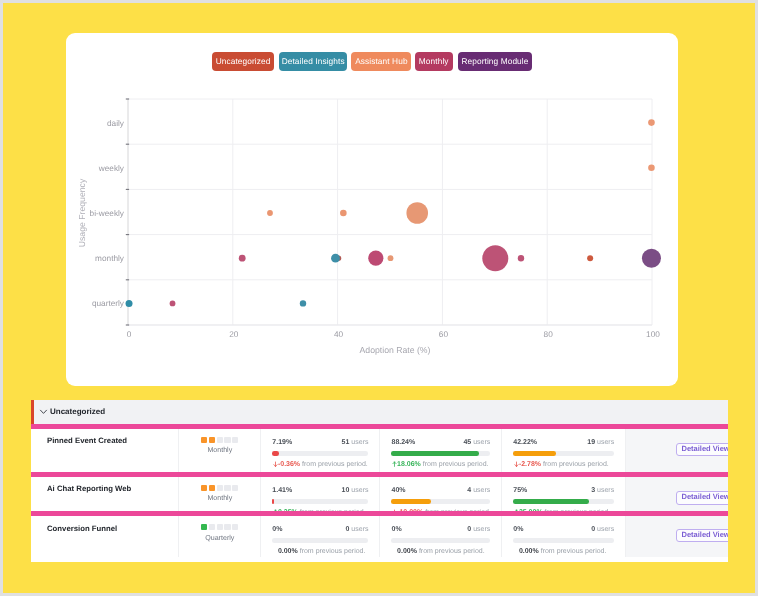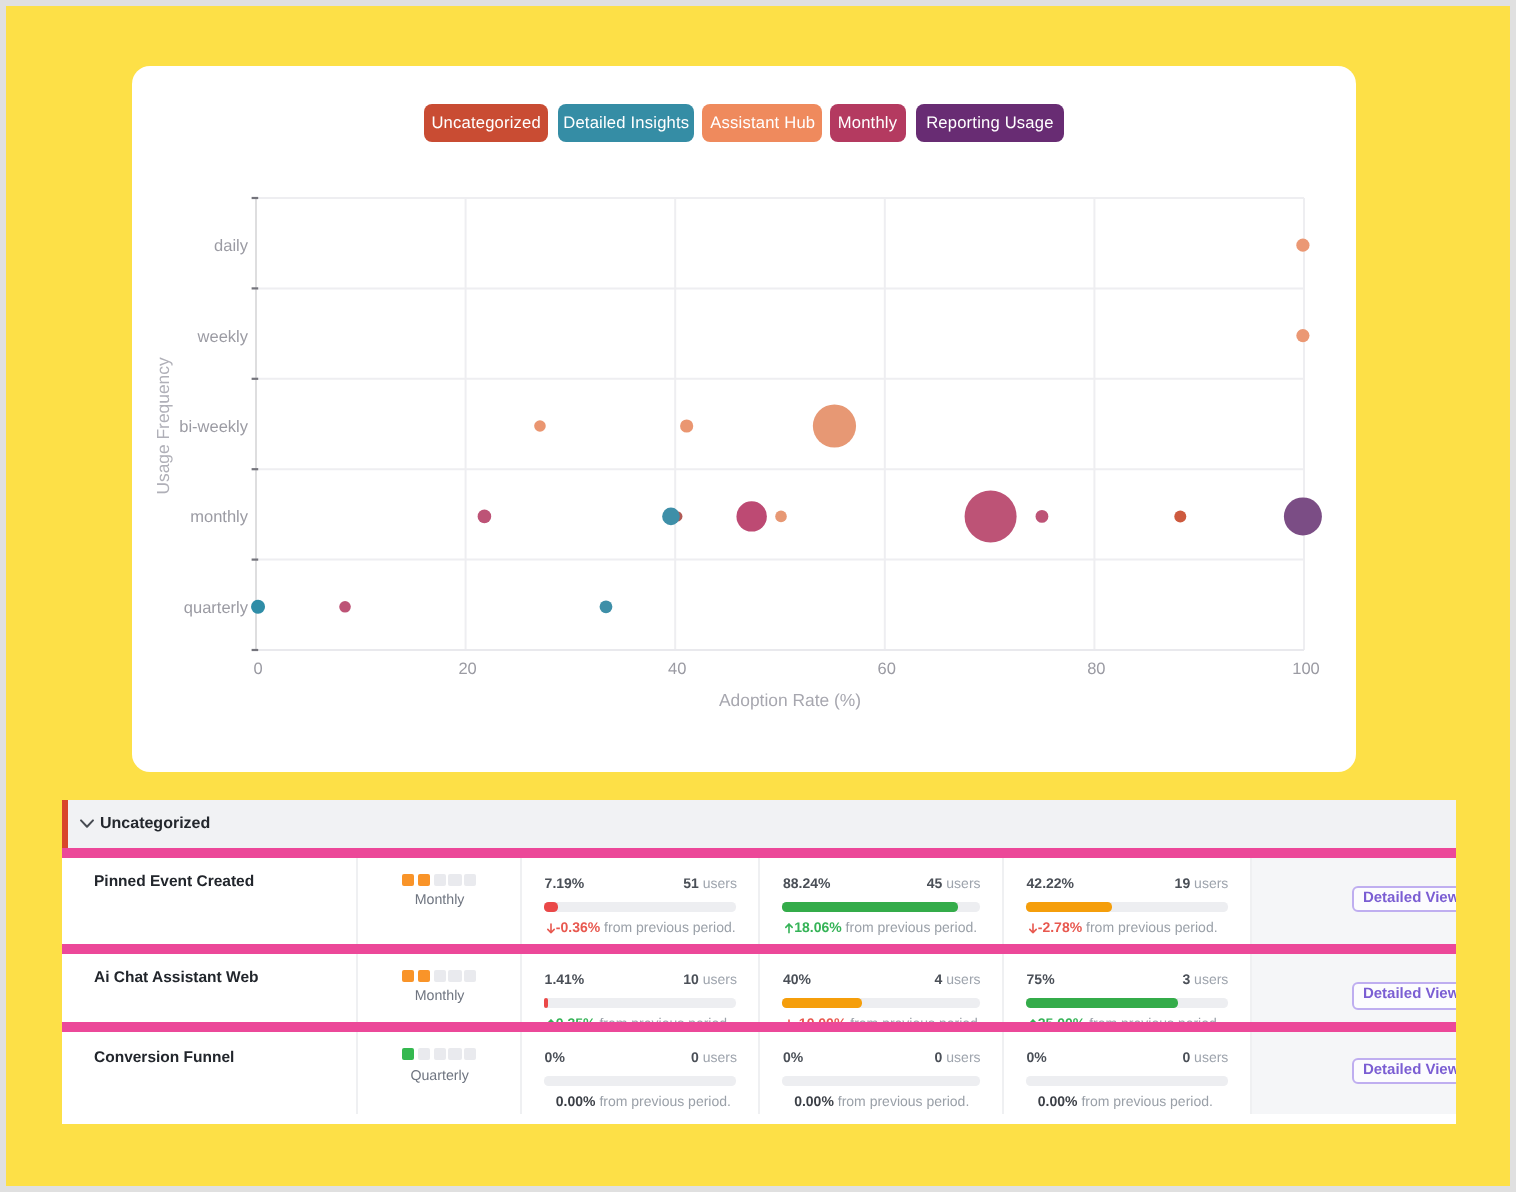--- a/index.html
+++ b/index.html
@@ -60,21 +60,21 @@
         <div class="legend-btn" style="left: 213px; width: 68.3px; background: rgb(53, 141, 165);">
           <span>Detailed Insights</span>
         </div>
         <div class="legend-btn" style="left: 285.4px; width: 60px; background: rgb(239, 138, 93);">
           <span>Assistant Hub</span>
         </div>
         <div class="legend-btn" style="left: 348.5px; width: 38.5px; background: rgb(180, 58, 96);">
           <span>Monthly</span>
         </div>
         <div class="legend-btn" style="left: 391.8px; width: 74.3px; background: rgb(104, 44, 115);">
-          <span>Reporting Usage</span>
+          <span>Reporting Module</span>
         </div>
       </div>
     <svg id="plot" viewBox="0 0 612 353">
         <line x1="62" x2="586" y1="66" y2="66" stroke="#eeeef1" stroke-width="1"></line>
         <line x1="62" x2="586" y1="111.2" y2="111.2" stroke="#eeeef1" stroke-width="1"></line>
         <line x1="62" x2="586" y1="156.4" y2="156.4" stroke="#eeeef1" stroke-width="1"></line>
         <line x1="62" x2="586" y1="201.60000000000002" y2="201.60000000000002" stroke="#eeeef1" stroke-width="1"></line>
         <line x1="62" x2="586" y1="246.8" y2="246.8" stroke="#eeeef1" stroke-width="1"></line>
         <line x1="62" x2="586" y1="292" y2="292" stroke="#eeeef1" stroke-width="1"></line>
         <line x1="62" x2="62" y1="66" y2="292" stroke="#eeeef1" stroke-width="1"></line>
@@ -181,21 +181,21 @@
             <div class="metric-delta"><svg class="delta-arrow" width="5.8" height="6.2" viewBox="0 0 5.8 6.2">
                 <path d="M3.5 5.4 L3.5 1.0 M3.5 5.4 L1.9 3.7 M3.5 5.4 L5.1 3.7" fill="none" stroke="#e8584f" stroke-width="0.8" stroke-linecap="round" stroke-linejoin="round"></path>
               </svg><b style="color:#e8584f">-2.78%</b> <span>from previous period.</span></div>
           </div>
           <div class="cell-action">
             <div class="detail-btn">Detailed View</div>
           </div>
         </div>
         <div class="trow" style="top: 71.8px; height: 49.4px;">
           <div class="cell-name">
-            <span>Ai Chat Assistant Web</span>
+            <span>Ai Chat Reporting Web</span>
           </div>
           <div class="cell-freq">
             <div class="sq-row">
               <div class="sq" style="background:#f99429"></div>
               <div class="sq" style="background:#f99429"></div>
               <div class="sq" style=""></div>
               <div class="sq" style=""></div>
               <div class="sq" style=""></div>
             </div>
             <div class="freq-label">Monthly</div>

